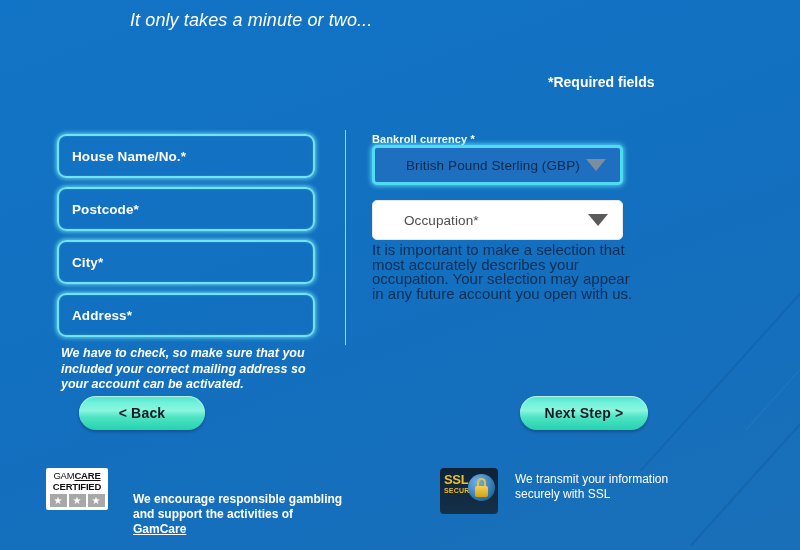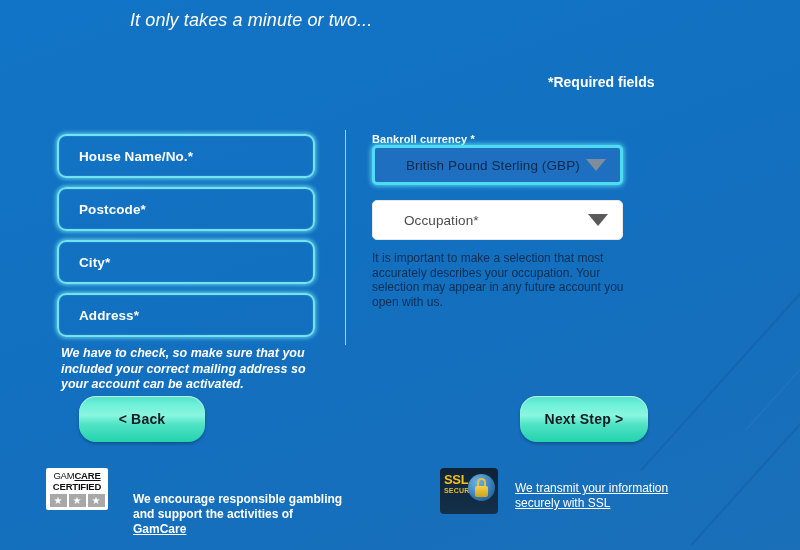--- a/index.html
+++ b/index.html
@@ -90,21 +90,21 @@
     margin-bottom: 9px;
     border: 2px solid #72e4f0;
     border-radius: 9px;
     background: transparent;
     box-shadow: 0 0 4px 1px rgba(110, 226, 242, 0.85),
                 inset 0 0 2px rgba(150, 235, 248, 0.35);
     display: flex;
     align-items: center;
   }
   .field .ph {
-    padding-left: 20px;
+    padding-left: 13px;
     font-size: 13.5px;
     font-weight: bold;
     color: #ffffff;
     letter-spacing: 0.1px;
   }
   .hint-left {
     margin-top: 3px;
     padding-left: 4px;
     width: 252px;
     font-size: 12.5px;
@@ -164,31 +164,31 @@
 
   
   .select.occupation {
     border: 1px solid #e8e8e8;
     background: #ffffff;
   }
   .select.occupation .sel-text { color: #4c4c4c; }
   .select.occupation .arrow { border-top: 12px solid #5a5a5a; }
 
   .hint-right {
-    margin-top: 11px;
+    margin-top: 3px;
     width: 272px;
-    font-size: 12px;
+    font-size: 15px;
     line-height: 14.5px;
     color: #0f2e52;
   }
 
   
   .btn {
     position: absolute;
-    height: 46px;
+    height: 34px;
     border-radius: 17px;
     display: flex;
     align-items: center;
     justify-content: center;
     font-size: 14px;
     font-weight: bold;
     color: #141b22;
     cursor: pointer;
     background: linear-gradient(to bottom,
        #4fe0c8 0%, #6ef0d8 18%, #8af6e0 42%, #4fe3c4 62%, #23d3ae 100%);
@@ -317,26 +317,25 @@
     top: 4px;
     width: 9px;
     height: 10px;
     border: 2.5px solid #e8c03a;
     border-bottom: none;
     border-radius: 6px 6px 0 0;
     box-sizing: border-box;
   }
   .ssl-text {
     margin-left: 17px;
-    margin-top: 13px;
+    margin-top: 4px;
     font-size: 12px;
     line-height: 15px;
     color: #ffffff;
     width: 180px;
-    text-decoration: underline;
   }
 </style>
 </head>
 <body>
 
 <div id="page">
 
   <div class="diag diag1"></div>
   <div class="diag diag2"></div>
   <div class="diag diag3"></div>

